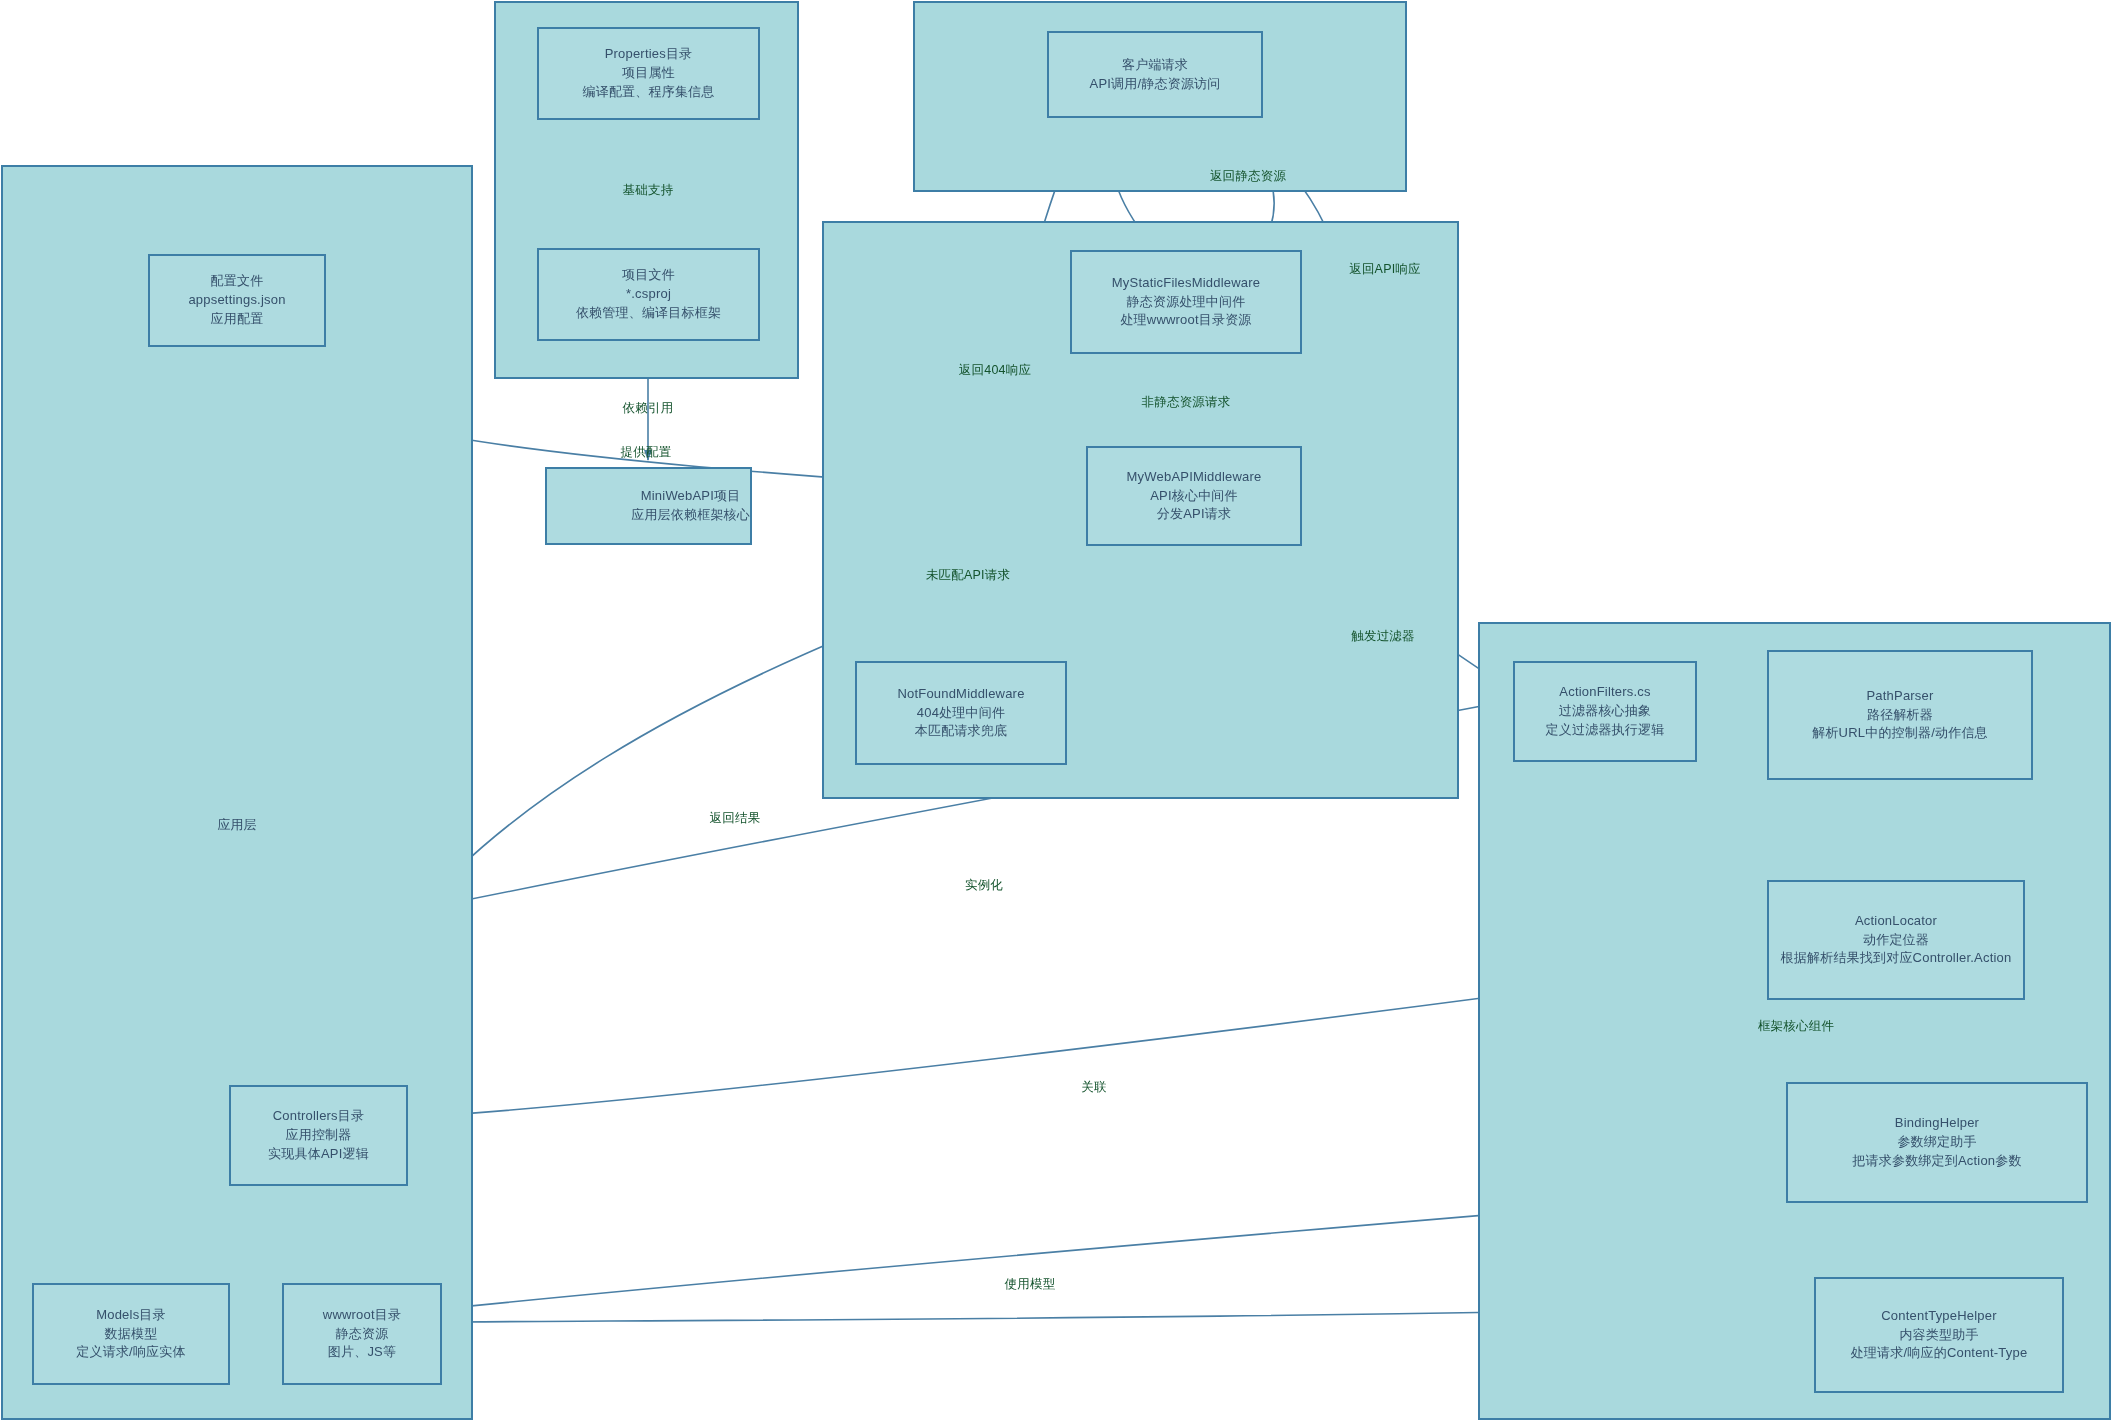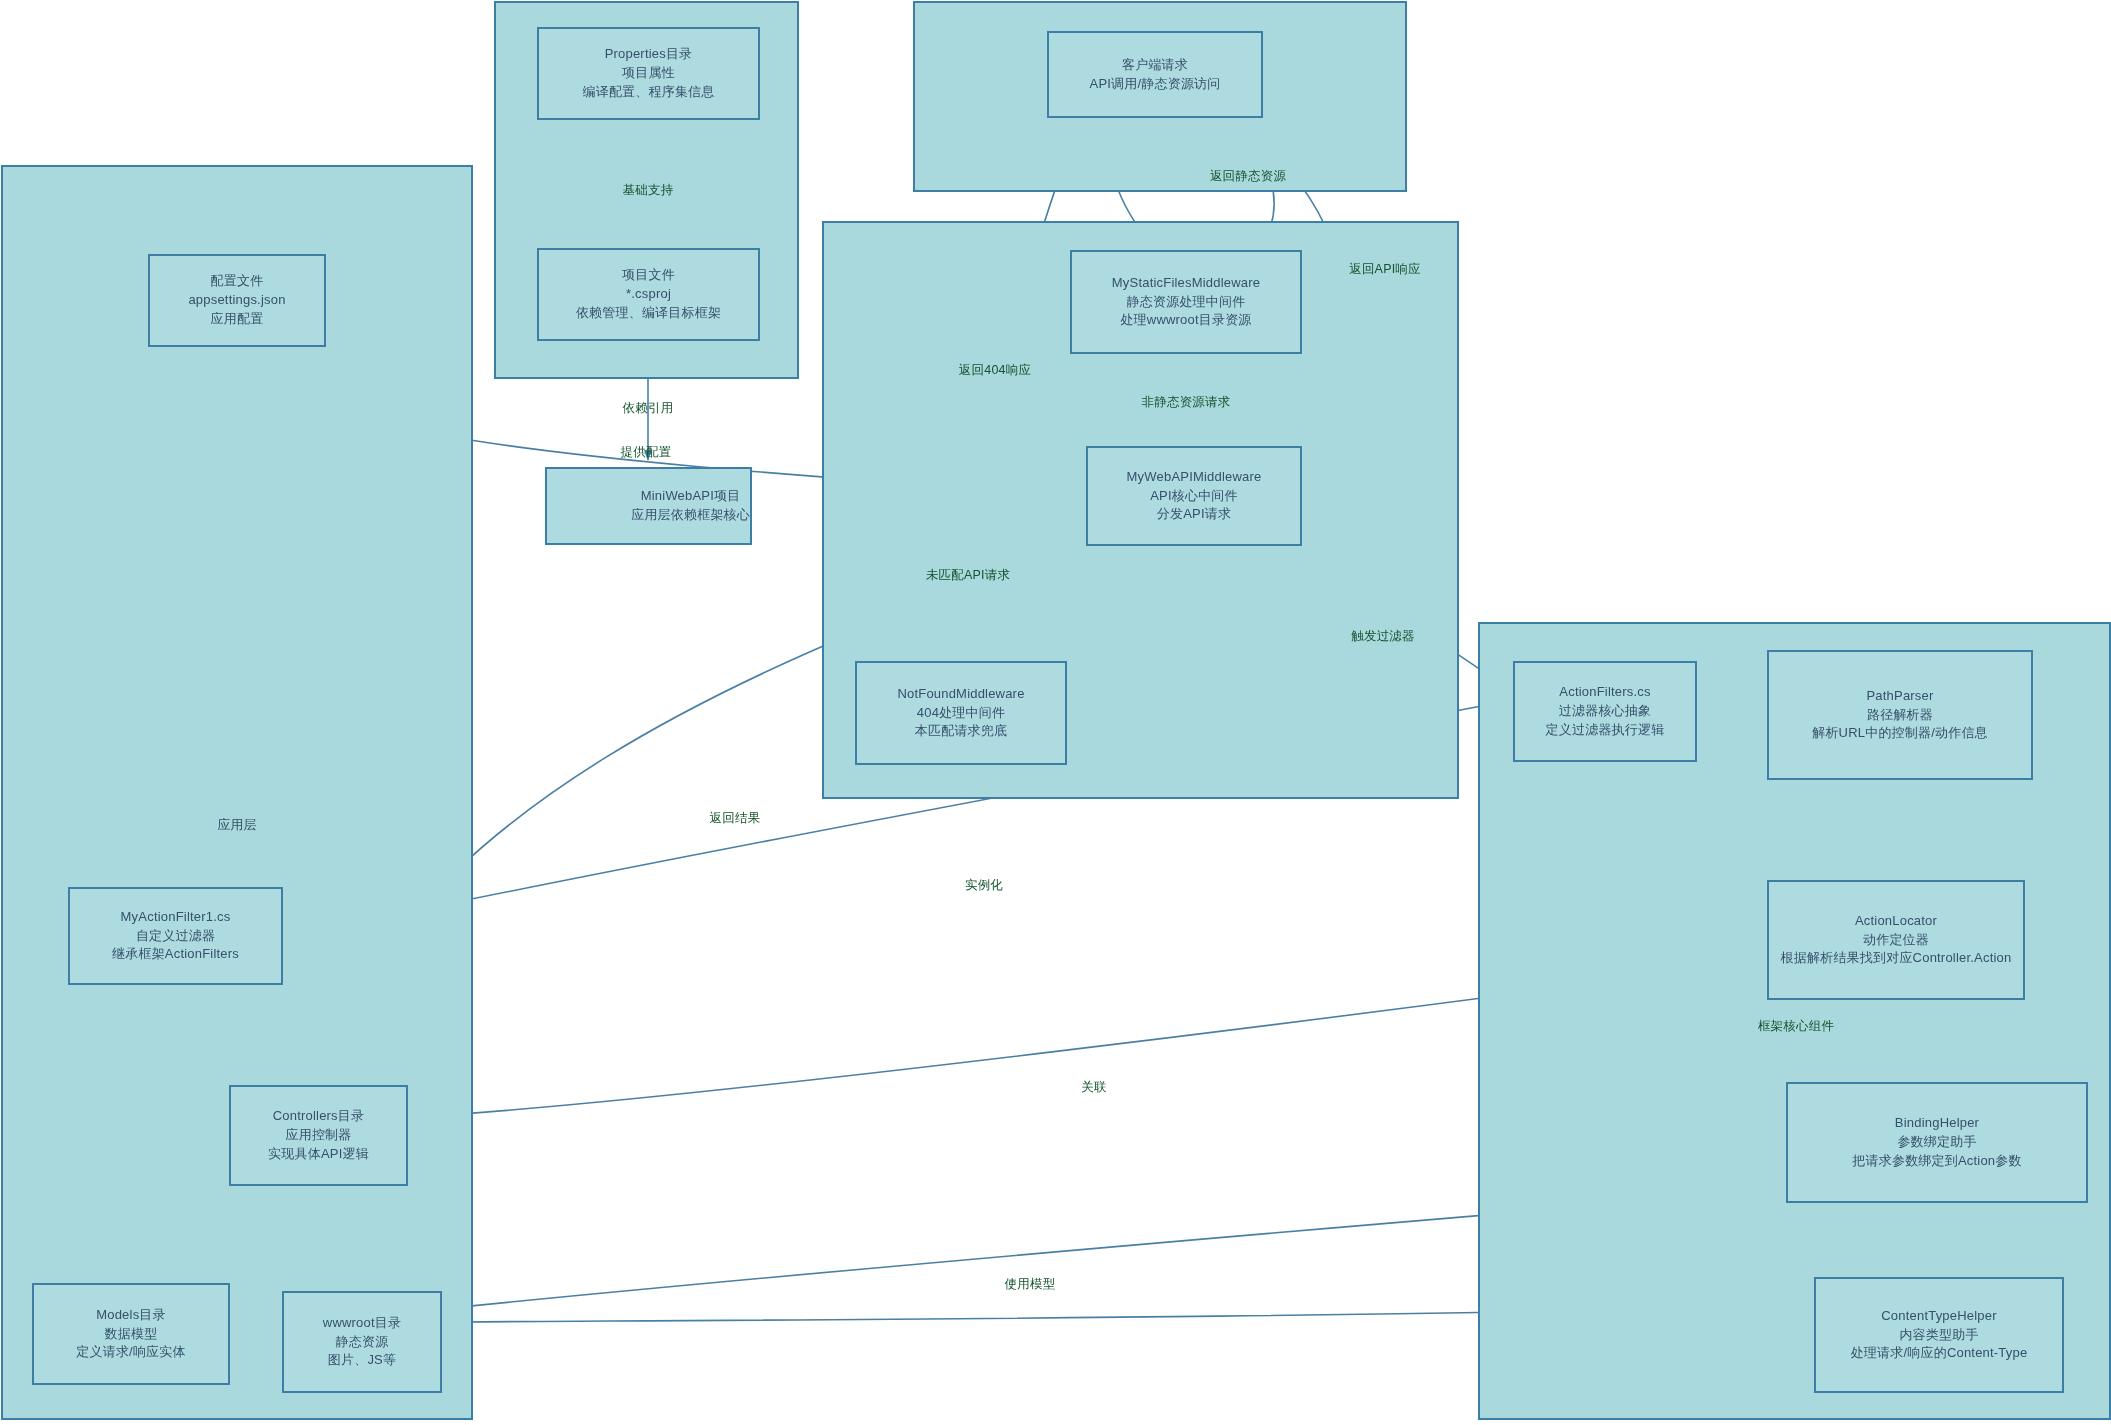--- a/index.html
+++ b/index.html
@@ -137,36 +137,31 @@
   <div class="node" style="left:1786px;top:1082px;width:302px;height:121px;">
       <span>BindingHelper
 参数绑定助手
 把请求参数绑定到Action参数</span>
     </div>
   <div class="node" style="left:1814px;top:1277px;width:250px;height:116px;">
       <span>ContentTypeHelper
 内容类型助手
 处理请求/响应的Content-Type</span>
     </div>
-  <div class="node" style="left:68px;top:887px;width:215px;height:98px;">
-      <span>MyActionFilter1.cs
-自定义过滤器
-继承框架ActionFilters</span>
-    </div>
   <div class="node" style="left:229px;top:1085px;width:179px;height:101px;">
       <span>Controllers目录
 应用控制器
 实现具体API逻辑</span>
     </div>
   <div class="node" style="left:32px;top:1283px;width:198px;height:102px;">
       <span>Models目录
 数据模型
 定义请求/响应实体</span>
     </div>
-  <div class="node" style="left:282px;top:1283px;width:160px;height:102px;margin-top:8px;">
+  <div class="node" style="left:282px;top:1283px;width:160px;height:102px;">
       <span>wwwroot目录
 静态资源
 图片、JS等</span>
     </div>
 
   <div class="elabel" style="left:648px;top:190px;">基础支持</div>
   <div class="elabel" style="left:648px;top:408px;">依赖引用</div>
   <div class="elabel" style="left:646px;top:452px;">提供配置</div>
   <div class="elabel" style="left:1248px;top:176px;">返回静态资源</div>
   <div class="elabel" style="left:1385px;top:269px;">返回API响应</div>

